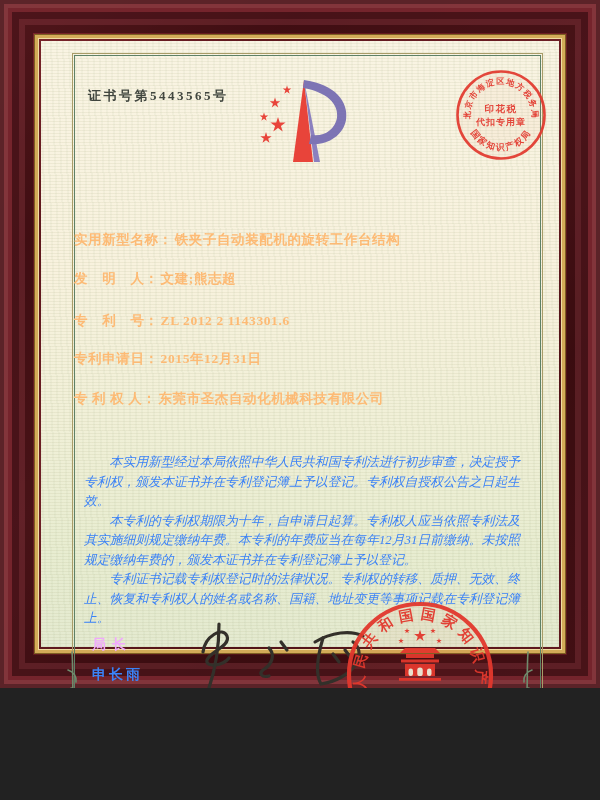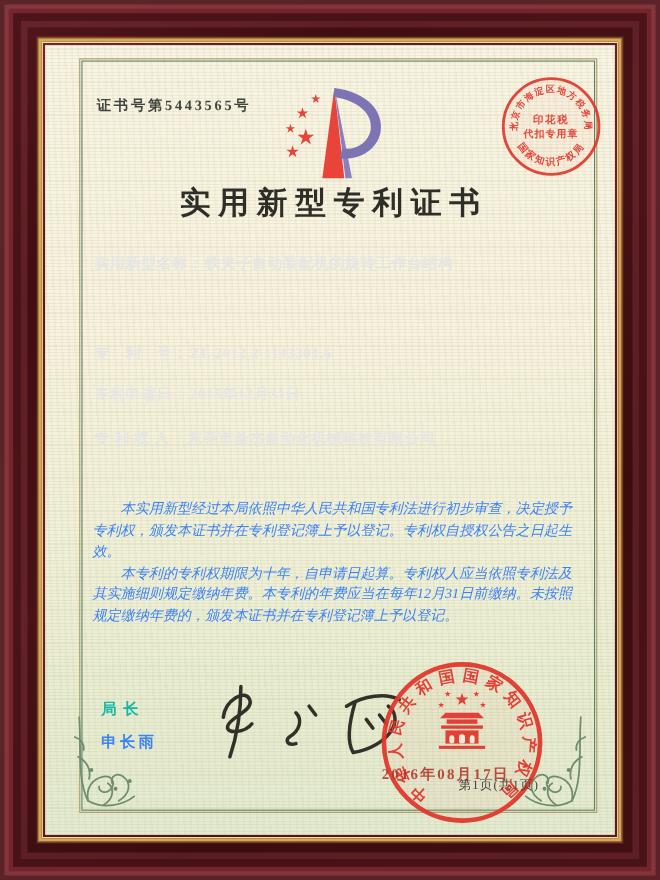--- a/index.html
+++ b/index.html
@@ -1,17 +1,17 @@
 <!DOCTYPE html>
 <html><head>
 <meta charset="utf-8">
 <style>
   html,body{margin:0;padding:0;background:#222;}
   #stage{
-    position:relative;width:600px;height:800px;overflow:hidden;
+    position:relative;width:600px;height:688px;overflow:hidden;
     font-family:"Liberation Serif","DejaVu Serif",serif;
     background:#5c161b;
   }
   
   .frame{
     position:absolute;inset:0;
     background:linear-gradient(140deg,#82292f 0%,#5e171c 22%,#6f2026 45%,#511317 70%,#631a20 100%);
     box-shadow:
       inset 0 0 0 4px rgba(20,4,6,.35),
       inset 0 0 0 8px rgba(255,210,200,.10),
@@ -44,32 +44,32 @@
   .cert-no{
     position:absolute;left:88px;top:87px;
     font-size:13px;letter-spacing:2.5px;color:#41463f;font-weight:600;
   }
   .logo{position:absolute;left:247px;top:76px;}
   .title{
     position:absolute;left:0;right:0;top:166px;margin:0;text-align:center;
     font-size:28px;font-weight:bold;letter-spacing:7px;text-indent:7px;color:#2f2d28;
   }
   .field{
-    position:absolute;left:86px;font-size:13.5px;font-weight:bold;color:#e5e5e5;
+    position:absolute;left:74px;font-size:13.5px;font-weight:bold;color:#fdba74;
     letter-spacing:.6px;white-space:nowrap;
   }
   .f0{top:231px}.f1{top:270px}.f2{top:312px}.f3{top:350px}.f4{top:390px}.f5{top:430px}
   .field .f-value{margin-left:2px;}
   .body-text{
     position:absolute;left:84px;top:453px;width:436px;
     font-size:12.8px;line-height:19.5px;color:#3b82f6;text-align:justify;
     font-style:italic;
   }
   .body-text p{margin:0;text-indent:2em;}
-  .director-title{position:absolute;left:92px;top:636px;font-size:14px;letter-spacing:6px;color:#14b8a6;font-weight:bold;}
+  .director-title{position:absolute;left:92px;top:636px;font-size:14px;letter-spacing:6px;color:#f0abfc;font-weight:bold;}
   .director-name{position:absolute;left:92px;top:666px;font-size:14px;letter-spacing:3px;color:#3b82f6;font-weight:bold;}
   .signature{position:absolute;left:165px;top:612px;}
   .page-info{position:absolute;left:110px;width:380px;top:706px;text-align:right;
     font-size:11.5px;letter-spacing:1px;color:#45433c;}
   
   .tax-seal{position:absolute;left:453px;top:67px;opacity:.92;}
   .office-seal{position:absolute;left:342px;top:597px;opacity:.95;}
   .seal-date{
     position:absolute;left:347px;top:695px;font-size:13.5px;letter-spacing:2px;
     color:rgba(173,55,42,.88);font-weight:bold;white-space:nowrap;
@@ -154,38 +154,41 @@
       <textPath href="#taxBot" startOffset="50%" text-anchor="middle">国家知识产权局</textPath>
     </text>
     <text x="48" y="45" text-anchor="middle" font-size="9.5" font-weight="bold" letter-spacing="1.5" fill="#e2382d">印花税</text>
     <text x="48" y="57.5" text-anchor="middle" font-size="9" font-weight="bold" letter-spacing="1" fill="#e2382d">代扣专用章</text>
     <g fill="#e2382d">
       <use href="#star" transform="translate(13.5,48) scale(2.4)"></use>
       <use href="#star" transform="translate(82.5,48) scale(2.4)"></use>
     </g>
   </svg>
 
-  <h1 class="title">实用新型专利证书</h1>
 
   <div class="field f0">
     <span class="f-label">实用新型名称：</span><span class="f-value">铁夹子自动装配机的旋转工作台结构</span>
+  </div>
+  <div class="field f1">
+    <span class="f-label">发　明　人：</span><span class="f-value">文建;熊志超</span>
   </div>
   <div class="field f2">
     <span class="f-label">专　利　号：</span><span class="f-value">ZL 2012 2 1143301.6</span>
   </div>
   <div class="field f3">
     <span class="f-label">专利申请日：</span><span class="f-value">2015年12月31日</span>
   </div>
   <div class="field f4">
     <span class="f-label">专 利 权 人：</span><span class="f-value">东莞市圣杰自动化机械科技有限公司</span>
   </div>
 
   <div class="body-text">
     <p>本实用新型经过本局依照中华人民共和国专利法进行初步审查，决定授予专利权，颁发本证书并在专利登记簿上予以登记。专利权自授权公告之日起生效。</p>
     <p>本专利的专利权期限为十年，自申请日起算。专利权人应当依照专利法及其实施细则规定缴纳年费。本专利的年费应当在每年12月31日前缴纳。未按照规定缴纳年费的，颁发本证书并在专利登记簿上予以登记。</p>
+    <p>专利证书记载专利权登记时的法律状况。专利权的转移、质押、无效、终止、恢复和专利权人的姓名或名称、国籍、地址变更等事项记载在专利登记簿上。</p>
   </div>
 
   <div class="director-title">局长</div>
   <div class="director-name">申长雨</div>
 
   <svg class="signature" width="240" height="85" viewBox="0 0 240 85">
     <g fill="none" stroke="#33302a" stroke-width="3.2" stroke-linecap="round">
       <path d="M38,40 C40,24 58,14 62,24 C66,34 44,40 42,48 C40,56 58,54 64,46"></path>
       <path d="M54,12 C54,34 50,58 44,76"></path>
       <path d="M104,36 C110,42 108,52 98,58 C94,61 96,66 104,64"></path>

